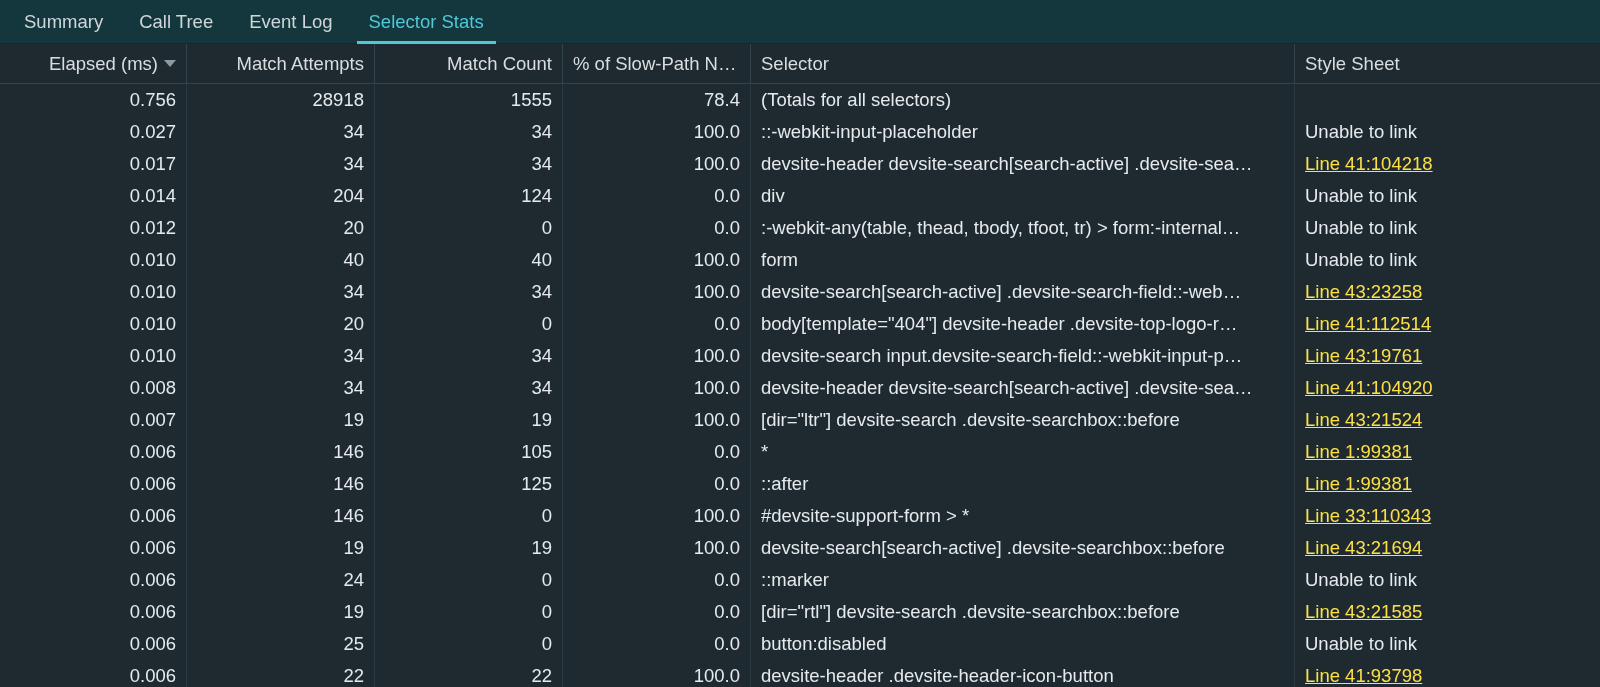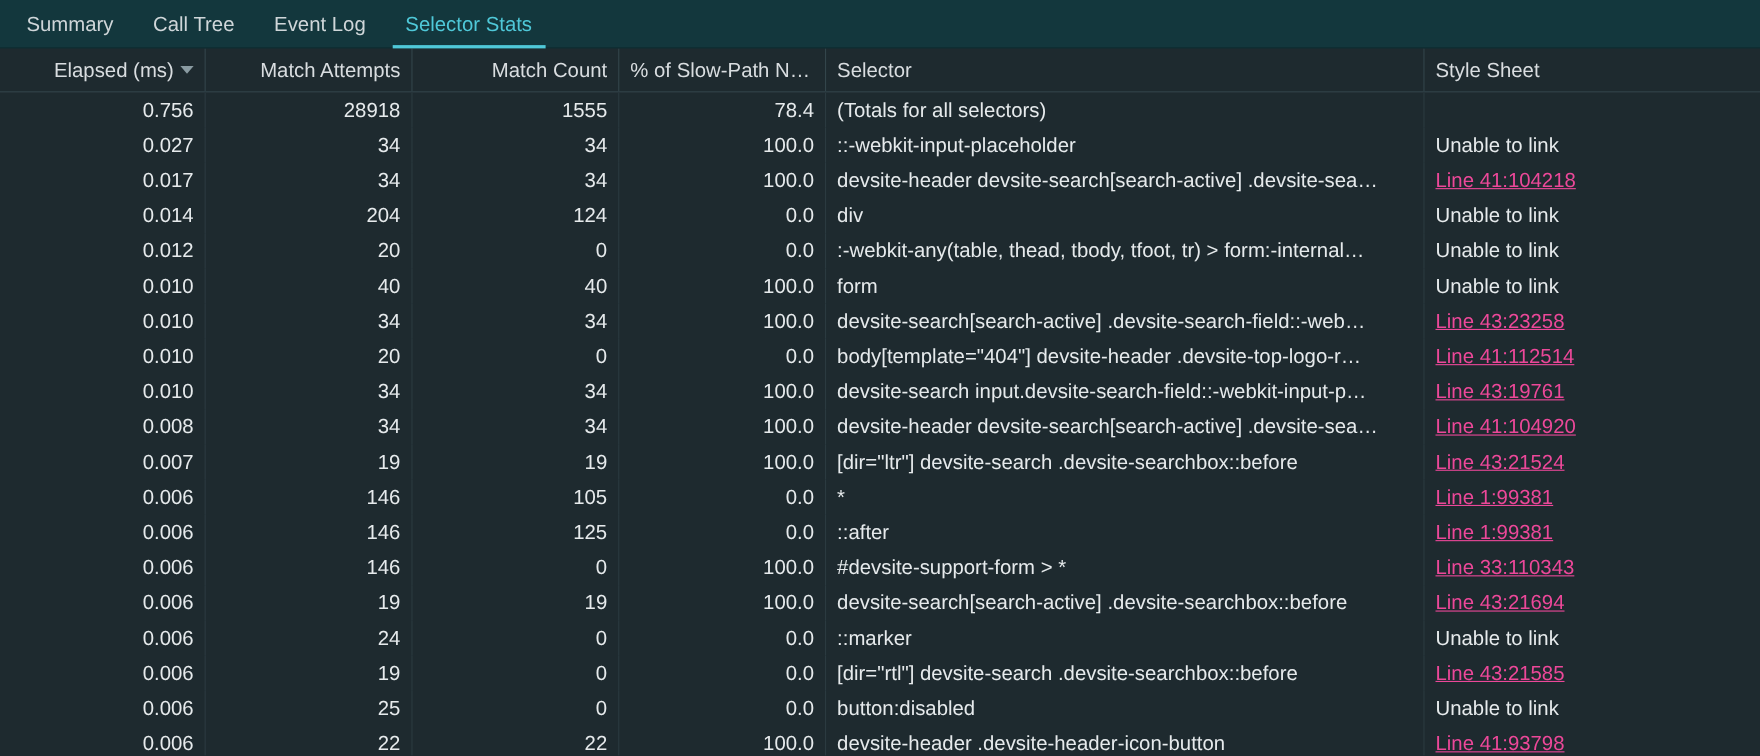--- a/index.html
+++ b/index.html
@@ -94,21 +94,21 @@
     overflow: hidden;
     text-overflow: ellipsis;
     display: flex;
     align-items: center;
     height: 100%;
     color: #e6eaec;
   }
   .td:last-child { border-right: none; }
   .num { justify-content: flex-end; font-variant-numeric: tabular-nums; }
   .link {
-    color: #ec4899;
+    color: #fde047;
     text-decoration: underline;
     cursor: pointer;
   }
   
   .c-elapsed   { flex: 0 0 187px; }
   .c-attempts  { flex: 0 0 188px; }
   .c-count     { flex: 0 0 188px; }
   .c-slow      { flex: 0 0 188px; }
   .c-selector  { flex: 0 0 544px; }
   .c-sheet     { flex: 1 1 auto; }

